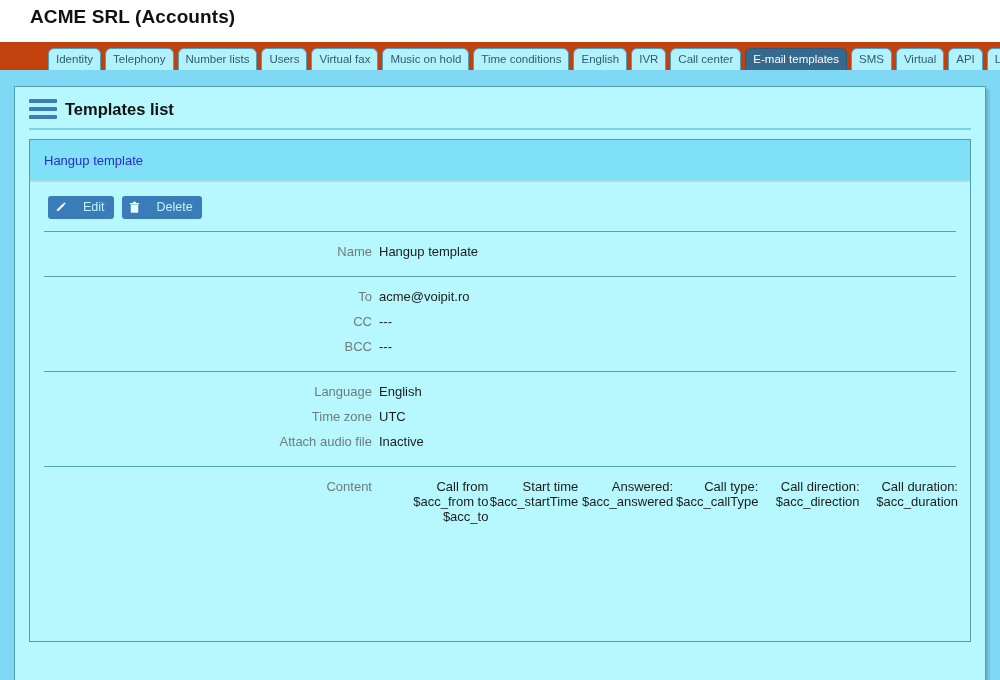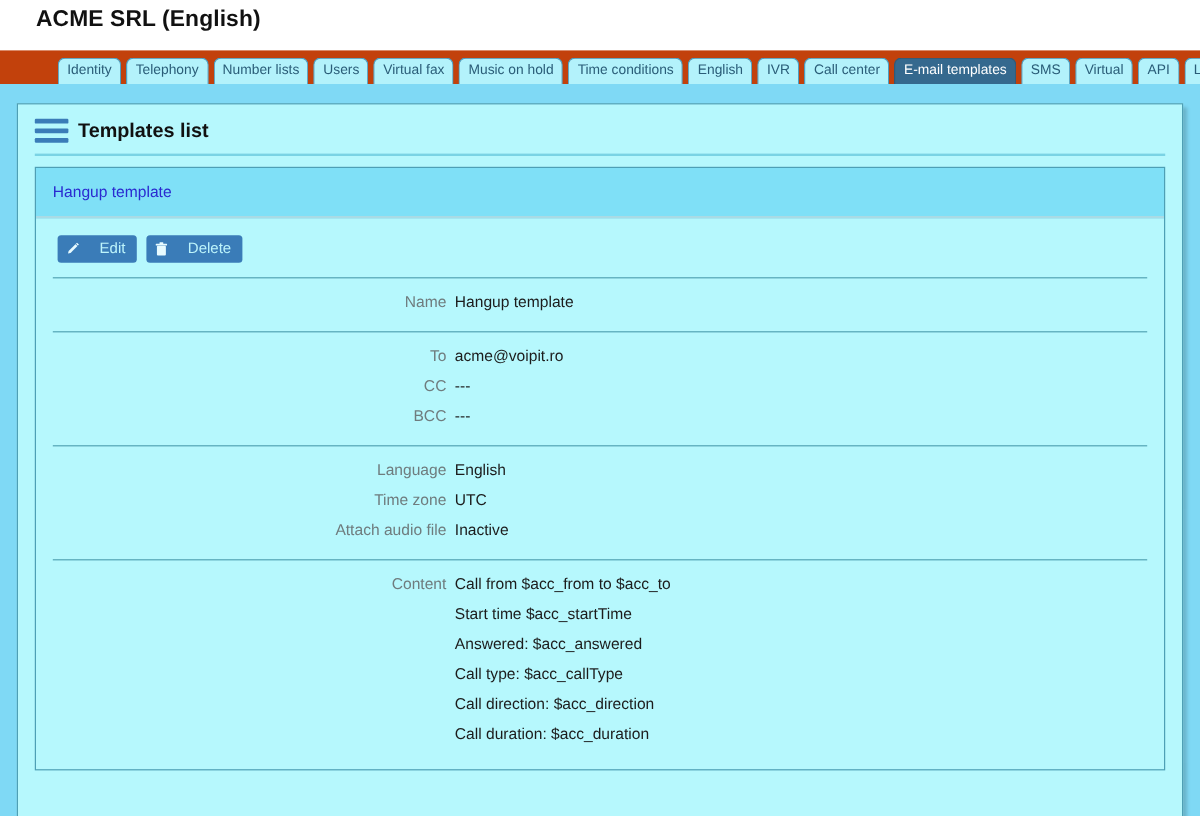--- a/index.html
+++ b/index.html
@@ -181,38 +181,38 @@
     font-size: 13px;
     padding-right: 7px;
     flex: none;
   }
   .field-value {
     color: #1c1c1c;
     font-size: 13px;
   }
   .content-lines {
     display: flex;
-    flex-direction: column;
+    text-align: right;
   }
   .content-line {
     color: #1c1c1c;
     font-size: 13px;
     padding: 5px 0 5px 0;
   }
   .content-row {
     display: flex;
     align-items: baseline;
     padding-top: 0;
   }
 </style>
 </head>
 <body>
 
 <div id="page-header">
-  <span id="account-title">ACME SRL (English)</span>
+  <span id="account-title">ACME SRL (Accounts)</span>
 </div>
 
 <div id="tab-bar">
     <div class="tab">Identity</div>
     <div class="tab">Telephony</div>
     <div class="tab">Number lists</div>
     <div class="tab">Users</div>
     <div class="tab">Virtual fax</div>
     <div class="tab">Music on hold</div>
     <div class="tab">Time conditions</div>

